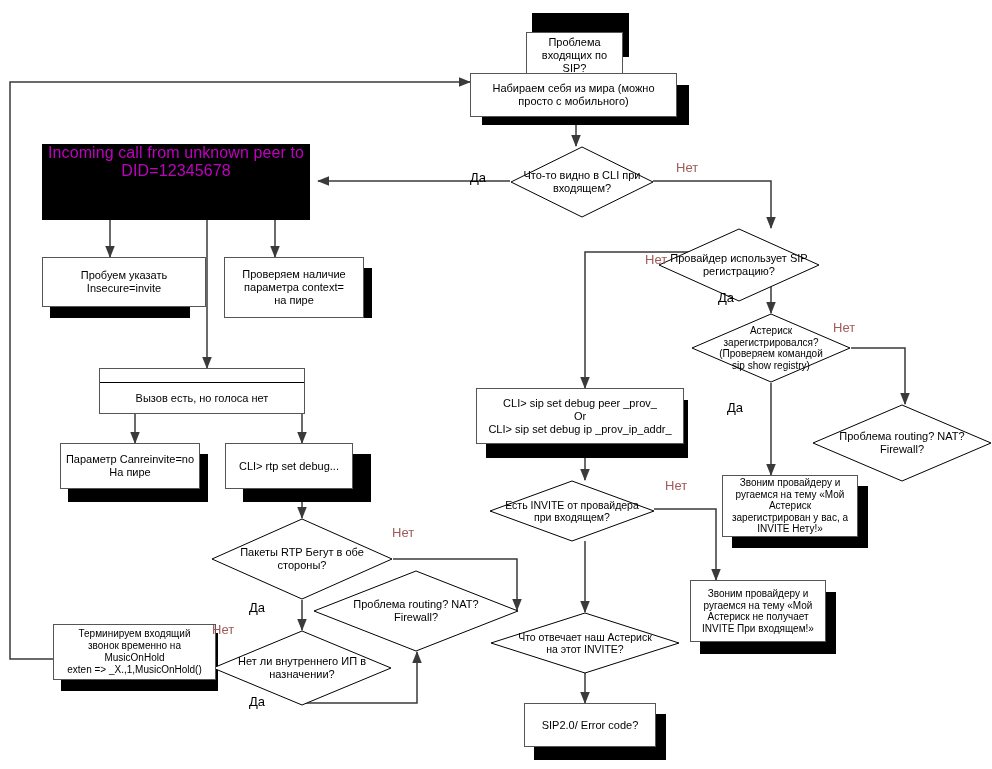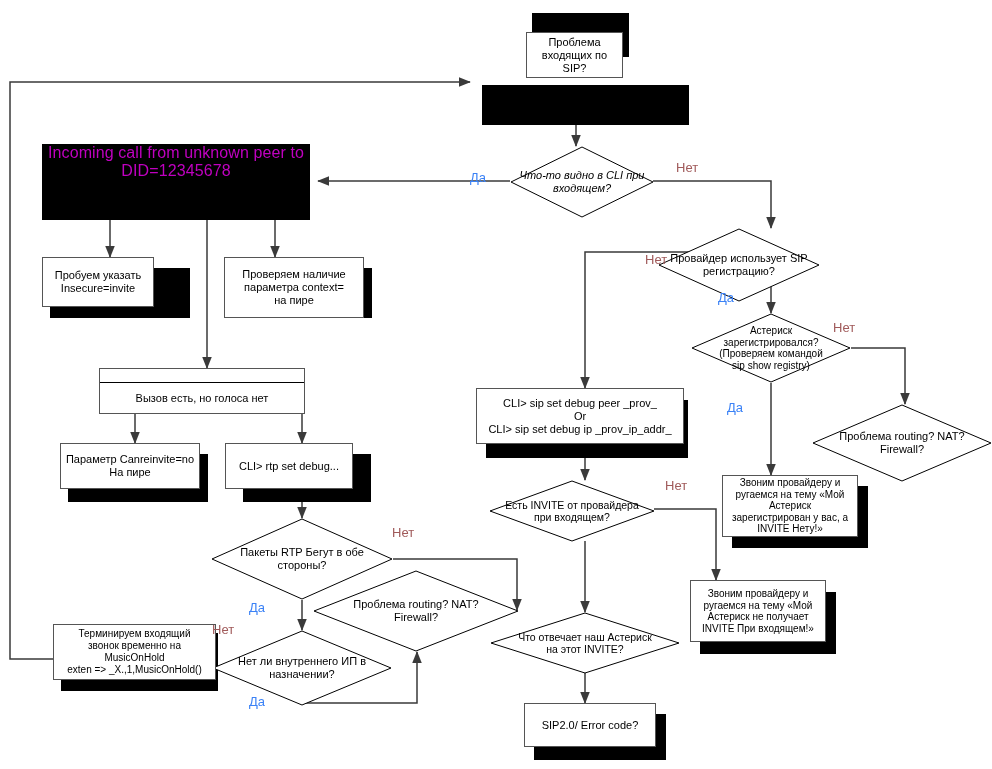--- a/index.html
+++ b/index.html
@@ -79,21 +79,21 @@
     padding: 0 8px;
     box-sizing: border-box;
   }
   
   .elabel {
     position: absolute;
     font-size: 13px;
     z-index: 5;
     white-space: nowrap;
   }
-  .elabel.yes { color: #3b82f6; }
+  .elabel.yes { color: #000000; }
   .elabel.no  { color: #a05a5a; }
   
   .box.split {
     flex-direction: column;
     align-items: stretch;
     justify-content: flex-start;
     padding: 0;
   }
   .box.split .hdr {
     height: 13px;
@@ -165,35 +165,37 @@
 
       <path d="M585,673 L585,703" marker-end="url(#ah)"></path>
     </g>
   </svg>
 
   <div class="shadow" style="left:532px;top:13px;width:97px;height:44px;"></div>
   <div class="box" style="left:526px;top:7px;width:97px;height:46px;white-space:pre-line;margin-top:25px;">Проблема
 входящих по SIP?</div>
 
   <div class="shadow" style="left:482px;top:85px;width:207px;height:40px;"></div>
+  <div class="box" style="left:470px;top:73px;width:207px;height:44px;white-space:pre-line;">Набираем себя из мира (можно
+просто с мобильного)</div>
 
   <div class="diamond-wrap" style="left:510px;top:146px;width:144px;height:72px;">
     <svg width="144" height="72" viewBox="0 0 144 72" xmlns="http://www.w3.org/2000/svg">
       <polygon points="72,1 143,36 72,71 1,36" fill="#ffffff" stroke="#000000" stroke-width="1"></polygon>
     </svg>
-    <div class="diamond-text" style="white-space:pre-line;font-style:italic;">Что-то видно в CLI при
+    <div class="diamond-text" style="white-space:pre-line;">Что-то видно в CLI при
 входящем?</div>
   </div>
 
   <div class="console" style="left:42px;top:144px;width:268px;height:76px;">
     <span>Incoming call from unknown peer to DID=12345678</span>
   </div>
 
   <div class="shadow" style="left:50px;top:268px;width:140px;height:50px;"></div>
-  <div class="box" style="left:42px;top:257px;width:112px;height:50px;white-space:pre-line;">Пробуем указать
+  <div class="box" style="left:42px;top:257px;width:164px;height:50px;white-space:pre-line;">Пробуем указать
 Insecure=invite</div>
 
   <div class="shadow" style="left:232px;top:268px;width:140px;height:50px;"></div>
   <div class="box" style="left:224px;top:257px;width:140px;height:61px;white-space:pre-line;">Проверяем наличие
 параметра context=
 на пире</div>
 
   <div class="box split" style="left:99px;top:368px;width:206px;height:46px;">
     <div class="hdr"></div>
     <div class="bdy" style="white-space:pre-line;">Вызов есть, но голоса нет</div>

